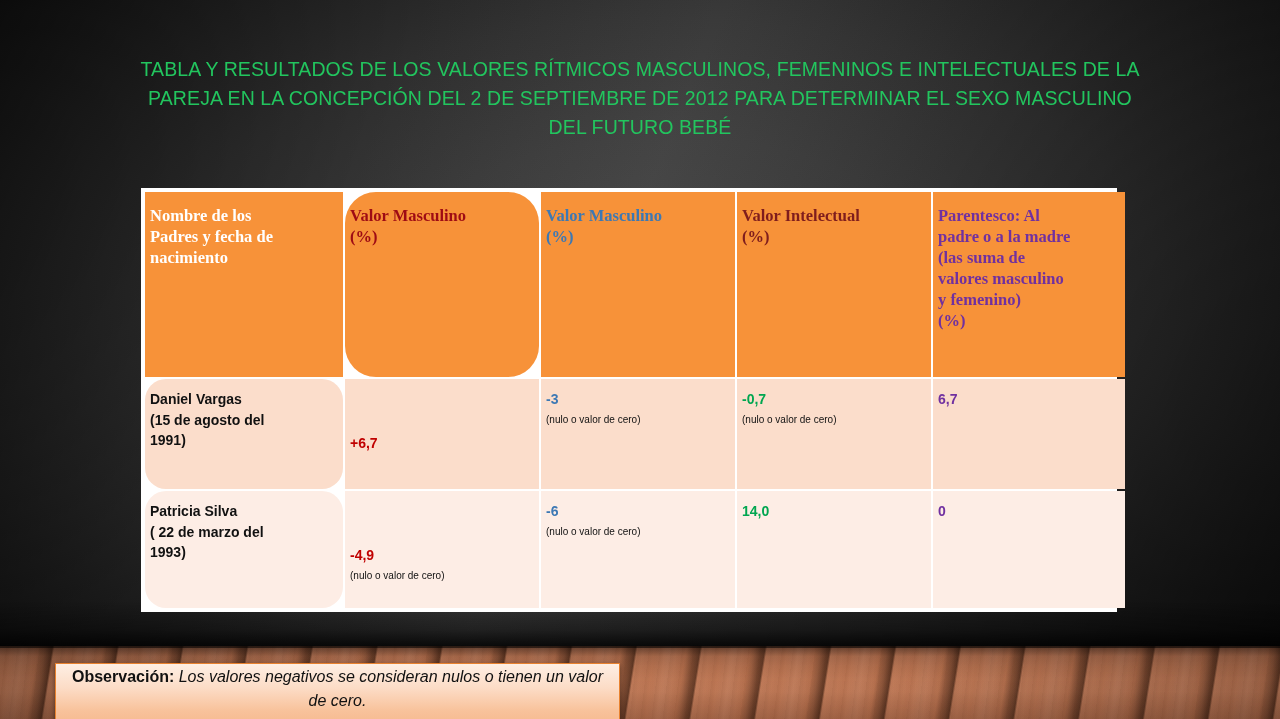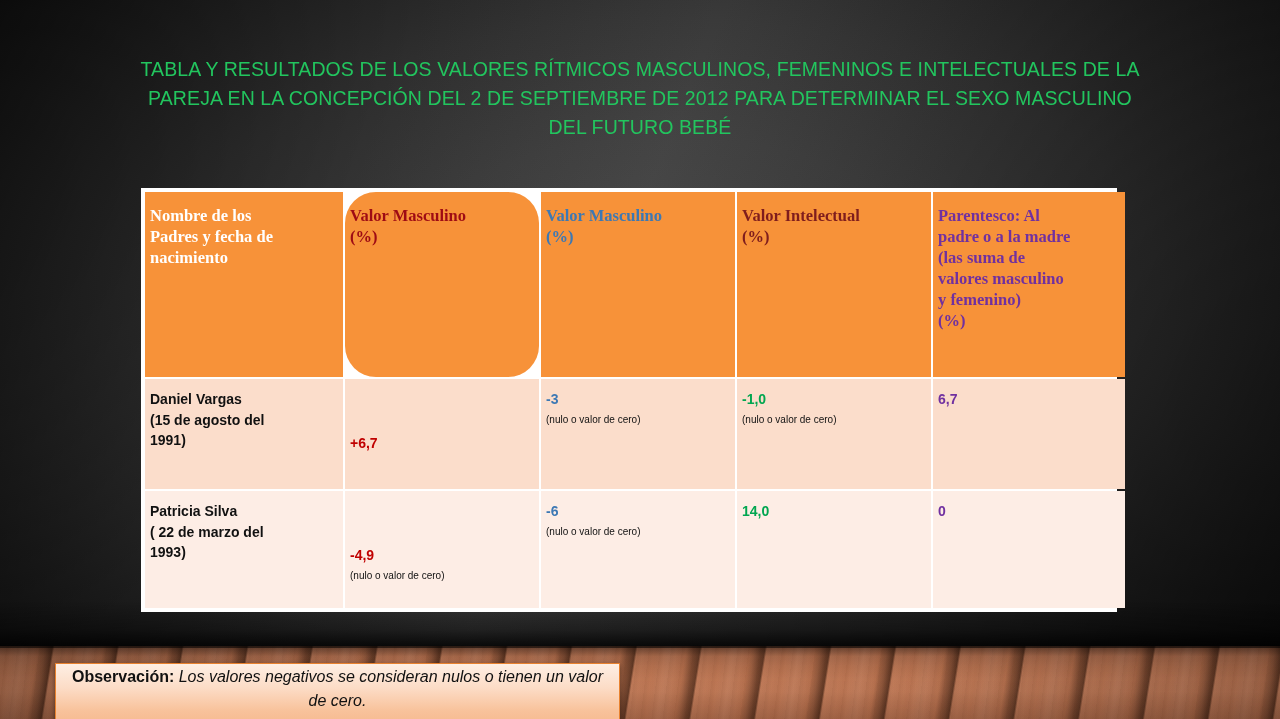--- a/index.html
+++ b/index.html
@@ -168,21 +168,21 @@
     font-weight: bold;
     color: #111111;
   }
   tr.row-a td { background: #FBDDCB; }
   tr.row-b td { background: #FDEDE5; }
   tr.row-c td { background: #FBDDCB; }
 
   tr.row-a td, tr.row-b td { height: 78px; padding-top: 10px; }
   tr.row-c td { height: 50px; padding-top: 10px; }
 
-  td.col1 { font-size: 13.5px; line-height: 20px; }
+  td.col1 { font-size: 13.5px; line-height: 20px; border-radius: 21px; }
   .v-masc { color: #C00000; margin-top: 44px; }
   .v-fem  { color: #3C78B4; }
   .v-int  { color: #00A650; }
   .v-par  { color: #7030A0; }
   .note   { color: #111111; font-weight: normal; font-size: 10px; }
   .plain  { color: #111111; font-weight: normal; font-size: 13.5px; line-height: 20px; }
 
   
   .obs {
     position: absolute;
@@ -277,21 +277,21 @@
             <div>1991)</div>
           </td>
           <td>
             <div class="v-masc">+6,7</div>
           </td>
           <td>
             <div class="v-fem">-3</div>
             <div class="note">(nulo o valor de cero)</div>
           </td>
           <td>
-            <div class="v-int">-1,0</div>
+            <div class="v-int">-0,7</div>
             <div class="note">(nulo o valor de cero)</div>
           </td>
           <td>
             <div class="v-par">6,7</div>
           </td>
         </tr>
 
         <tr class="row-b">
           <td class="col1">
             <div>Patricia Silva</div>

